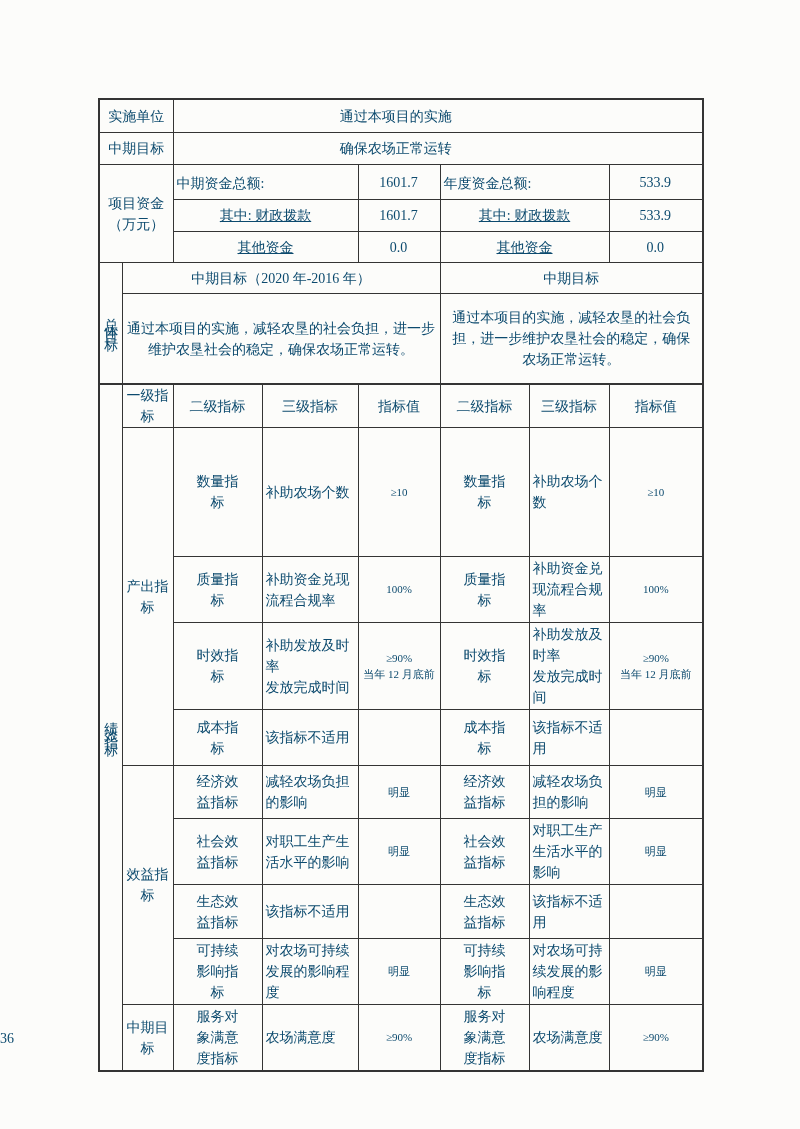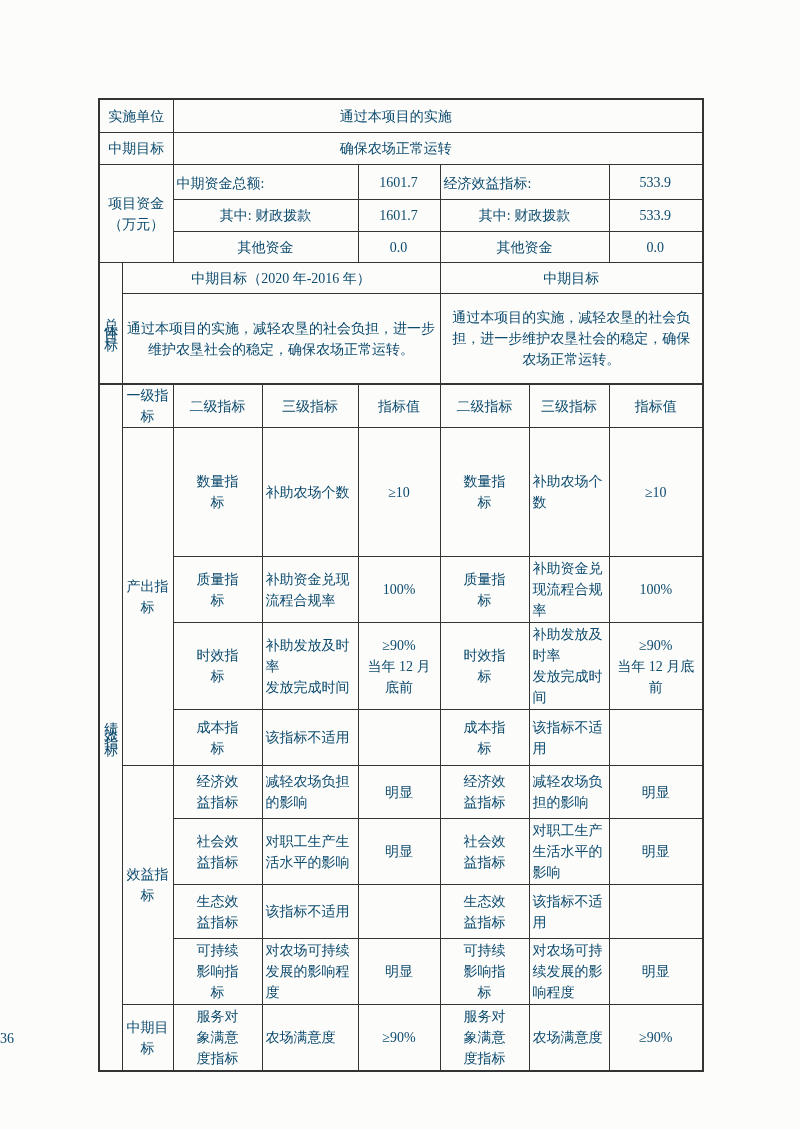--- a/index.html
+++ b/index.html
@@ -32,36 +32,36 @@
   
   tr.h32 td{height:32px} tr.h31 td{height:31px} tr.h30 td{height:30px}
   tr.h89 td{height:89px} tr.h40 td{height:40px} tr.h126 td{height:126px}
   tr.h62 td{height:62px} tr.h77 td{height:77px} tr.h53 td{height:53px}
   tr.h50 td{height:50px} tr.h61 td{height:61px} tr.h51 td{height:51px}
   tr.h60 td{height:60px}
   
   td.rowlab{padding:0 2px;}
   td.wideval{text-align:center;padding:0 88px 0 4px;}
   td.fund-left{text-align:left;padding:3px 2px 0 3px;}
-  td.fund-center{text-align:center;}
+  td.fund-center{text-align:center;text-decoration:underline;}
   td.fund-val{padding:0 2px 0 1px;}
   td.vcell{padding:0;}
   .vtext{
     display:inline-block;
     writing-mode:vertical-rl;
     text-orientation:upright;
     letter-spacing:7px;
     line-height:1;
   }
   td.goal-l{text-align:center;padding:0 3px;}
   td.goal-r{text-align:center;padding:0 6px;}
   td.grp{padding:6px 2px;}
   td.l2c{padding:0 20px;}
   td.l3c{text-align:left;padding:1px 1px 1px 3px;}
-  td.valc{font-size:14px;padding:0 3px;}
+  td.valc{font-size:11px;padding:0 3px;}
   tr.sep td{border-top-width:2px;}
   .pageno{
     position:absolute;left:0;right:0;top:1031px;
     text-align:left;
     font-size:14px;
   }
 </style>
 </head>
 <body>
 
@@ -88,21 +88,21 @@
     <tr class="h31">
       <td colspan="2" class="rowlab">中期目标</td>
       <td colspan="6" class="wideval">确保农场正常运转</td>
     </tr>
 
     <tr class="h31">
       <td colspan="2" rowspan="3" class="rowlab">项目资金
 （万元）</td>
       <td colspan="2" class="fund-left">中期资金总额:</td>
       <td class="fund-val">1601.7</td>
-      <td colspan="2" class="fund-left">经济效益指标:</td>
+      <td colspan="2" class="fund-left">年度资金总额:</td>
       <td class="fund-val">533.9</td>
     </tr>
     <tr class="h31">
       <td colspan="2" class="fund-center">其中: 财政拨款</td>
       <td class="fund-val">1601.7</td>
       <td colspan="2" class="fund-center">其中: 财政拨款</td>
       <td class="fund-val">533.9</td>
     </tr>
     <tr class="h30">
       <td colspan="2" class="fund-center">其他资金</td>

